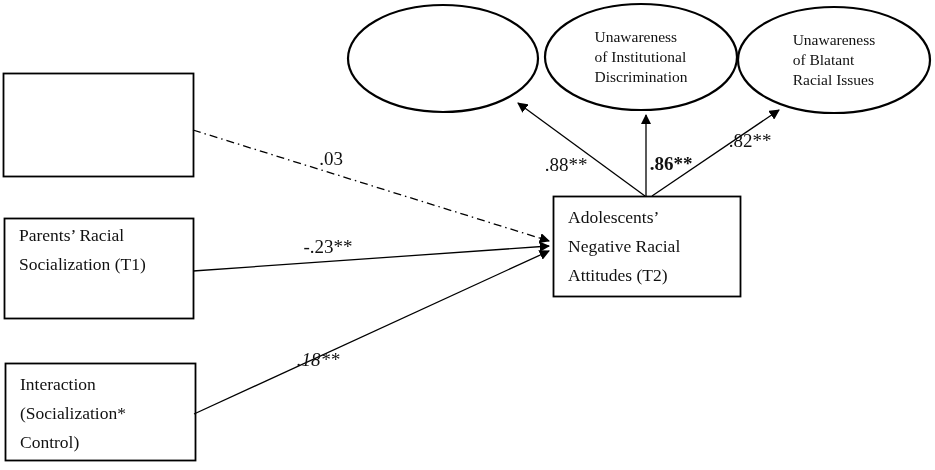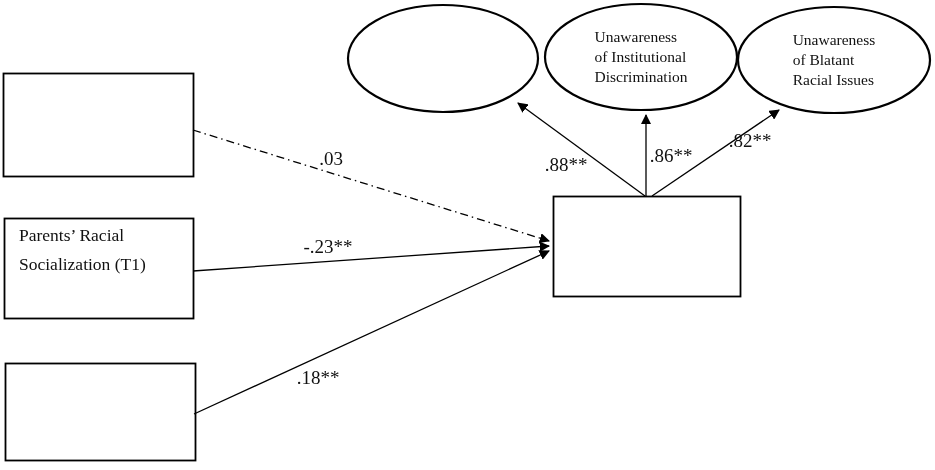--- a/index.html
+++ b/index.html
@@ -78,40 +78,46 @@
 
     <line x1="645" y1="196" x2="518" y2="103" stroke="#000000" stroke-width="1.3" marker-end="url(#arrow)"></line>
     <line x1="646" y1="196" x2="646" y2="115" stroke="#000000" stroke-width="1.3" marker-end="url(#arrow)"></line>
     <line x1="652" y1="196" x2="779" y2="110" stroke="#000000" stroke-width="1.3" marker-end="url(#arrow)"></line>
   </svg>
 
 
   <div class="label" style="left:19px; top:221px; width:170px;">Parents’ Racial
 Socialization (T1)</div>
 
+  <div class="label" style="left:20px; top:370px; width:170px;">Interaction
+(Socialization*
+Control)</div>
 
+  <div class="label" style="left:568px; top:203px; width:170px;">Adolescents’
+Negative Racial
+Attitudes (T2)</div>
 
 
   <div class="ellipse-label-wrap" style="left:545px; top:4px; width:192px; height:106px;">
     <div class="ellipse-label ta-left">Unawareness
 of Institutional
 Discrimination</div>
   </div>
 
   <div class="ellipse-label-wrap" style="left:738px; top:7px; width:192px; height:106px;">
     <div class="ellipse-label ta-left">Unawareness
 of Blatant
 Racial Issues</div>
   </div>
 
   <div class="coef" style="left:331px; top:159px;">.03</div>
 
   <div class="coef" style="left:328px; top:247px;">-.23**</div>
 
-  <div class="coef" style="left:318px; top:378px;">.18**</div>
+  <div class="coef" style="left:318px; top:360px;font-style:italic;">.18**</div>
 
   <div class="coef" style="left:566px; top:165px;text-align:right;">.88**</div>
 
-  <div class="coef" style="left:671px; top:156px;">.86**</div>
+  <div class="coef" style="left:671px; top:164px;font-weight:bold;">.86**</div>
 
   <div class="coef" style="left:750px; top:141px;">.82**</div>
 
 </div>
 
 </body></html>

